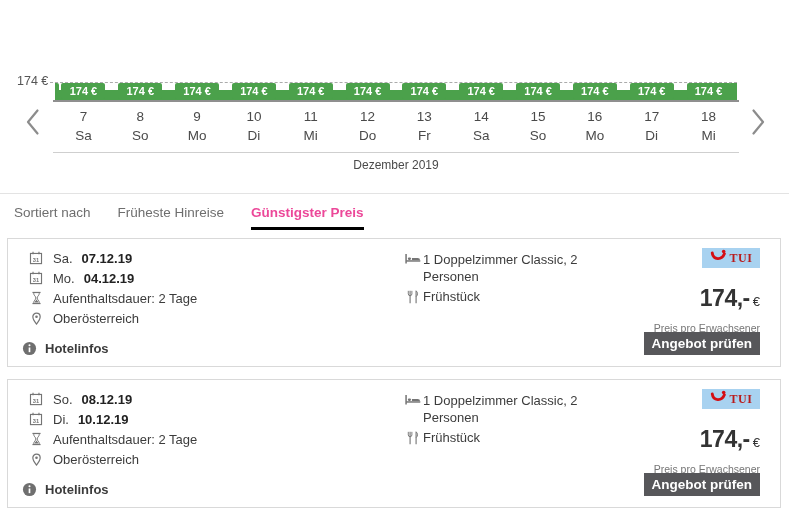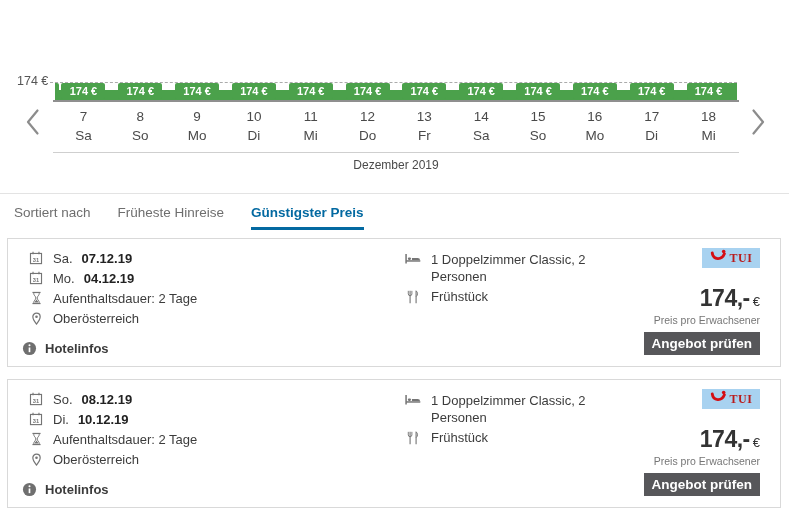--- a/index.html
+++ b/index.html
@@ -25,44 +25,44 @@
   .navbtn { position:absolute; top:108px; background:none; border:none; padding:0; cursor:pointer; }
   .navbtn.prev { left:25px; } .navbtn.next { right:23px; }
   .month-sep { position:absolute; left:53px; right:50px; top:152px; border-top:1px solid #cfcfcf; }
   .month { position:absolute; left:53px; right:50px; top:158px; text-align:center;
     font-size:12px; color:#4a4a4a; }
 
   
   .tabs { margin-top:8px; border-top:1px solid #e3e3e3; padding:11px 14px 0 14px;
     display:flex; gap:27px; align-items:flex-start; font-size:13.5px; color:#6e6e6e; }
   .tab { cursor:pointer; padding-bottom:7px; }
-  .tab.active { color:#0369a1; font-weight:bold; border-bottom:3px solid #0369a1; }
+  .tab.active { color:#ec4899; font-weight:bold; border-bottom:3px solid #000000; }
 
   
   .offers { margin-top:8px; }
   .card { position:relative; margin:0 8px 12px 7px; height:129px; background:#fff;
     border:1px solid #d9d9d9; font-size:13px; color:#3c3c3c; }
   .left-rows { position:absolute; left:20px; top:11px; }
   .crow { display:flex; align-items:center; gap:9px; height:16px; margin-bottom:4px; }
   .crow .ic { width:16px; display:flex; justify-content:center; }
   .date-bold { font-weight:bold; color:#222; }
   .hotelinfos { position:absolute; left:14px; top:102px; display:flex; align-items:flex-start;
     gap:8px; cursor:pointer;font-weight:bold; }
   .mid { position:absolute; left:396px; top:12px; width:210px; }
-  .mrow { display:flex; gap:10px; align-items:flex-start; margin-bottom:3px; line-height:17px; }
+  .mrow { display:flex; gap:2px; align-items:flex-start; margin-bottom:3px; line-height:17px; }
   .mrow .ic { width:17px; display:flex; justify-content:center; padding-top:2px; }
   .room-text { width:160px; }
   .brand-logo { position:absolute; right:20px; top:9px; width:58px; height:20px;
     background:#a8d2f0; display:flex; align-items:center; justify-content:center; gap:2px; }
   .tui-text { color:#b91c1c; font-weight:bold; font-size:12px;
     font-family:"Liberation Serif", serif; letter-spacing:0.5px; }
   .price-block { position:absolute; right:20px; top:46px; text-align:right; }
   .price-main { font-size:23px; font-weight:bold; color:#333; letter-spacing:-0.5px; }
   .price-cur { font-size:13px; color:#333; margin-left:3px; }
-  .price-note { font-size:10.5px; color:#767676; margin-top:2px; }
+  .price-note { font-size:10.5px; color:#767676; margin-top:10px; }
   .cta { position:absolute; right:20px; bottom:11px; background:#57575a; color:#fff;
     border:none; font-weight:bold; font-size:13.5px; padding:4px 8px; cursor:pointer;
     font-family:inherit; }
 </style>
 </head>
 <body>
 
 <section class="calendar">
   <div class="axis-label">174 €</div>
   <div class="dashline"></div>

